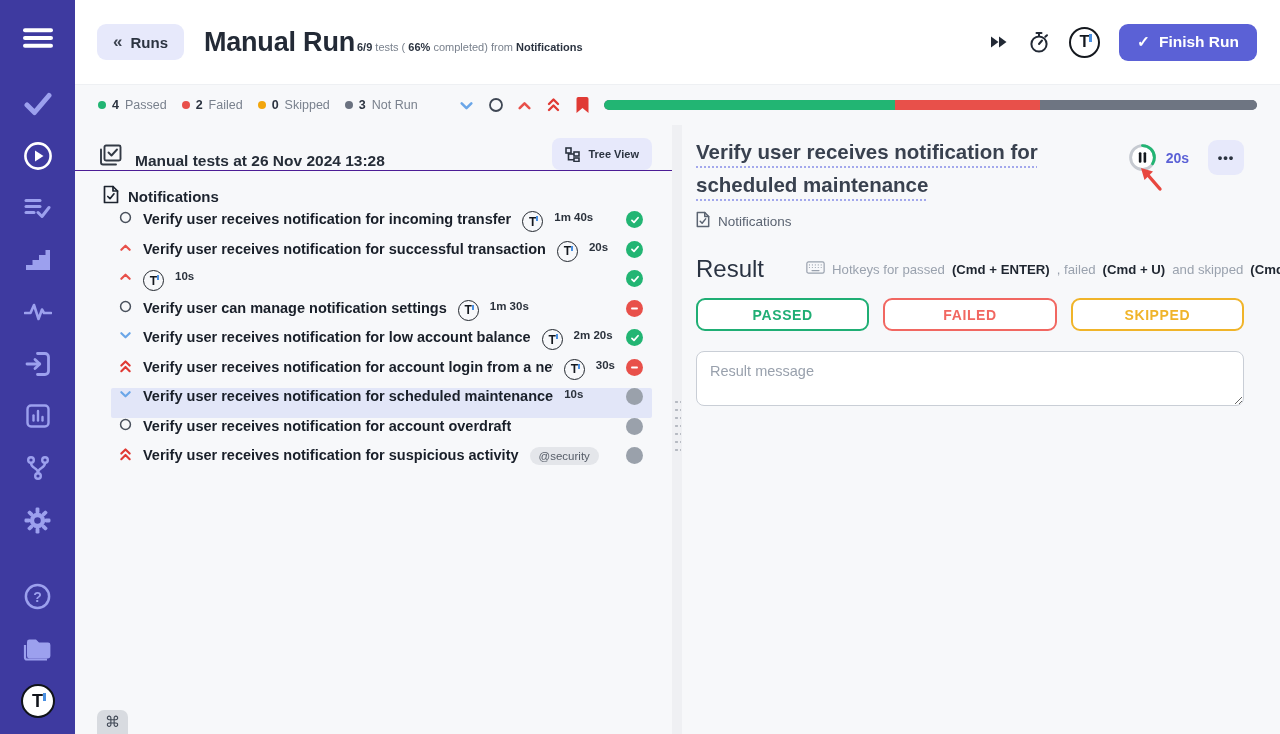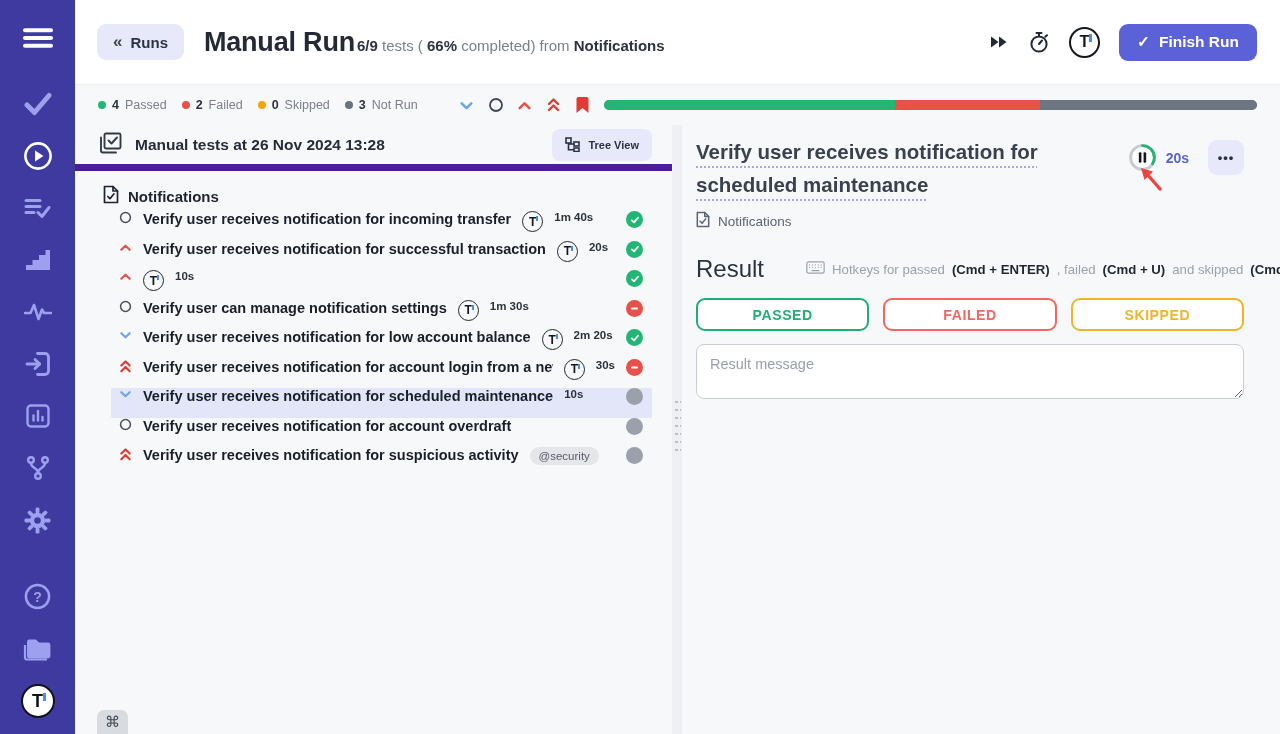--- a/index.html
+++ b/index.html
@@ -16,21 +16,21 @@
   .sb-logo { width:34px; height:34px; background:#fff; border-radius:50%; display:flex; align-items:center; justify-content:center; margin-top:22px; position:relative; font-weight:800; font-size:18px; color:#101319; border:2px solid #101319; }
   .sb-logo i, .t-logo i { position:absolute; width:3px; height:8px; background:#4a90e2; right:7px; top:7px; }
 
   
   .main { flex:1; display:flex; flex-direction:column; min-width:0; }
   .topbar { height:85px; background:#fff; display:flex; align-items:center; padding:0 23px 0 22px; border-bottom:1px solid #eef0f3; }
   .btn-runs { display:flex; align-items:center; gap:8px; background:var(--c-chip,#e7e9fb); border:none; border-radius:9px; height:36px; padding:0 16px; font-family:inherit; font-size:15px; font-weight:700; color:#2b3340; cursor:pointer; }
   .btn-runs .laquo { font-size:17px; color:#3c4350; }
   .tb-titlewrap { display:flex; align-items:baseline; margin-left:20px; gap:2px; }
   .tb-title { font-size:27px; font-weight:800; color:#232a36; letter-spacing:-0.2px; }
-  .tb-stats { font-size:15px; color:#79818d; }
+  .tb-stats { font-size:11px; color:#79818d; }
   .tb-stats b { color:#2b3340; font-weight:700; }
   .tb-right { margin-left:auto; display:flex; align-items:center; gap:19px; }
   .tb-iconbtn { background:none; border:none; cursor:pointer; display:flex; align-items:center; justify-content:center; padding:0; }
   .tb-logo { width:31px; height:31px; border:2.4px solid #14181e; border-radius:50%; display:flex; align-items:center; justify-content:center; font-weight:800; font-size:16px; color:#14181e; position:relative; }
   .tb-logo i { position:absolute; width:3px; height:8px; background:#4a90e2; right:6px; top:5px; }
   .btn-finish { display:flex; align-items:center; gap:9px; background:var(--c-purple,#5b61d6); color:#fff; border:none; border-radius:9px; height:37px; padding:0 18px; font-family:inherit; font-size:15.5px; font-weight:700; cursor:pointer; }
 
   
   .statusrow { height:40px; display:flex; align-items:center; padding:0 23px; }
   .legend { display:flex; align-items:center; gap:15px; }
@@ -41,21 +41,21 @@
   .filters span { display:flex; align-items:center; justify-content:center; width:18px; height:18px; cursor:pointer; }
   .progress { margin-left:auto; width:653px; height:10px; border-radius:6px; overflow:hidden; display:flex; background:#6e7582; }
   .progress span { height:100%; }
   .pg-passed { background:var(--c-green,#22b573); border-radius:6px 0 0 6px; }
   .pg-failed { background:var(--c-red,#e8504a); }
   .pg-notrun { background:#6e7582; border-radius:0 6px 6px 0; }
 
   
   .content { flex:1; display:flex; min-height:0; }
   .listpanel { width:597px; flex-shrink:0; position:relative; display:flex; flex-direction:column; }
-  .lp-header { height:46px; display:flex; align-items:center; padding:0 20px 0 24px; border-bottom:7px solid #4c1d95; gap:13px; }
+  .lp-header { height:46px; display:flex; align-items:flex-end; padding:0 20px 0 24px; border-bottom:1px solid #4c1d95; gap:13px; }
   .lp-title { font-size:15.5px; font-weight:700; color:#262d38; }
   .btn-tree { margin-left:auto; display:flex; align-items:center; gap:8px; background:var(--c-chip,#e7e9fb); border:none; border-radius:8px; height:32px; padding:0 13px; font-family:inherit; font-size:11px; font-weight:700; color:#2b3340; cursor:pointer; }
   .folder-row { display:flex; align-items:center; gap:9px; margin:14px 0 4px 28px; font-size:15px; font-weight:700; color:#1d242f; }
   .test-list { margin:0 20px 0 36px; }
   .test-row { display:flex; align-items:flex-start; height:29.5px; padding:0 9px 0 7px; gap:11px; cursor:pointer; border-radius:2px; }
   .test-row.selected { background:var(--c-selected,#e2e6f8); }
   .t-marker { width:14px; display:flex; align-items:center; justify-content:center; flex-shrink:0; }
   .t-title { font-size:14.5px; font-weight:600; color:#191f29; white-space:nowrap; overflow:hidden; text-overflow:clip; }
   .t-logo { width:21px; height:21px; border:1.6px solid #22272e; border-radius:50%; display:inline-flex; align-items:center; justify-content:center; font-weight:800; font-size:12px; color:#14181e; position:relative; flex-shrink:0; }
   .t-logo i { width:2px; height:5px; right:4px; top:4px; }
@@ -80,21 +80,21 @@
   .d-timer-label { font-size:14px; font-weight:800; color:var(--c-purple,#5b61d6); }
   .d-more { width:36px; height:35px; background:var(--c-chip,#e7e9fb); border:none; border-radius:9px; margin-left:10px; font-size:13px; font-weight:800; color:#2b3340; cursor:pointer; letter-spacing:1px; }
   .d-arrow { position:absolute; left:6px; top:26px; pointer-events:none; }
   .d-crumb { display:flex; align-items:center; gap:8px; margin-top:10px; font-size:13.5px; color:#5b6472; }
   .d-resultrow { display:flex; align-items:center; margin-top:24px; }
   .d-result { font-size:24px; font-weight:400; color:#2a3342;text-align:center; }
   .d-hotkeys { display:flex; align-items:center; gap:7px; margin-left:42px; font-size:13.2px; color:#9aa2ae; flex-wrap:nowrap; white-space:nowrap; }
   .d-hotkeys b { color:#1f2630; font-weight:700; }
   .d-buttons { display:flex; gap:14px; margin-top:15px; }
   .d-buttons button { flex:1; height:33px; background:#fff; border:2px solid; border-radius:9px; font-family:inherit; font-size:14px; font-weight:800; letter-spacing:0.6px; cursor:pointer; }
-  .d-msg { margin-top:13px; width:100%; height:55px; border:1px solid #c9ced6; border-radius:8px; background:#fff; resize:both; padding:11px 13px; font-family:inherit; font-size:14.5px; color:#2b3340; }
+  .d-msg { margin-top:20px; width:100%; height:55px; border:1px solid #c9ced6; border-radius:8px; background:#fff; resize:both; padding:11px 13px; font-family:inherit; font-size:14.5px; color:#2b3340; }
   .d-msg::placeholder { color:#99a1ad; }
 </style>
 </head>
 <body>
 
 <div class="app">
 
   <aside class="sidebar">
     <div class="sb-icon sb-menu">
       <svg width="34" height="24" viewBox="0 0 34 24">

